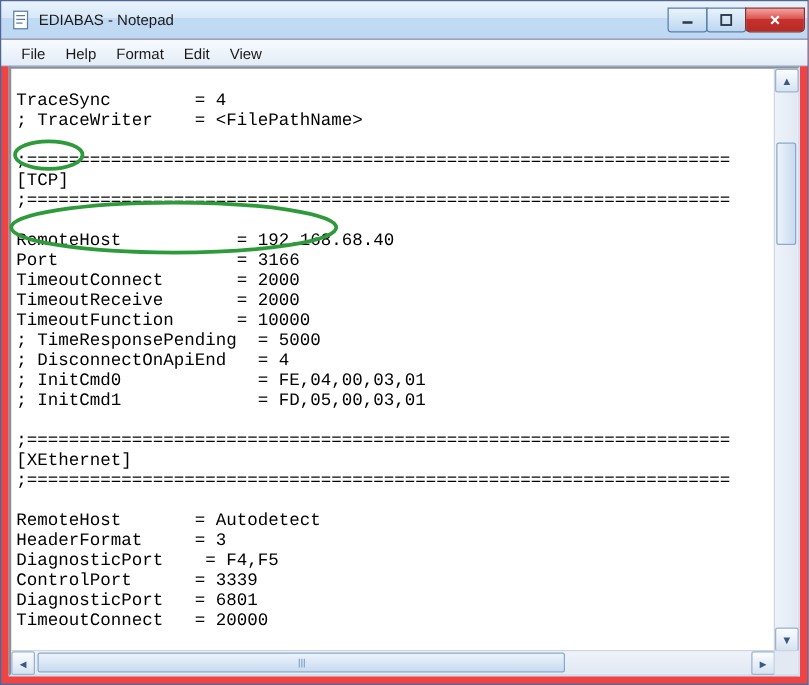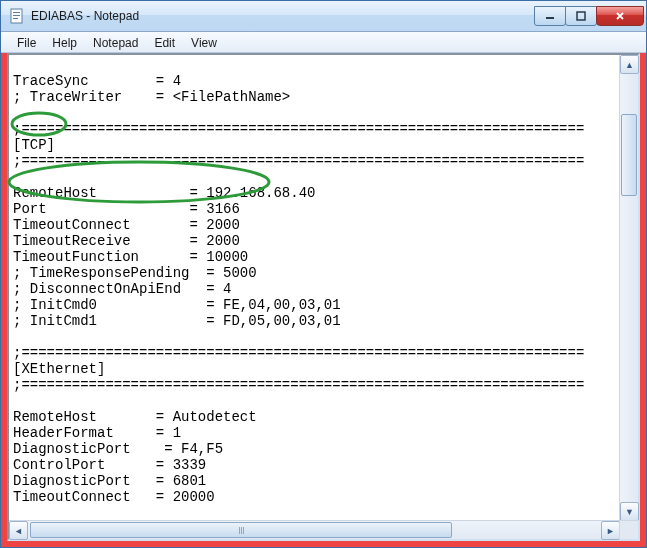--- a/index.html
+++ b/index.html
@@ -55,21 +55,21 @@
       <div class="win-btn close">
           <svg width="10" height="10">
             <path d="M2 2 L8 8 M8 2 L2 8" stroke="#fff" stroke-width="1.8"></path>
           </svg>
         </div>
     </div>
   </div>
   <div class="menubar">
     <div class="menu-item">File</div>
     <div class="menu-item">Help</div>
-    <div class="menu-item">Notepad</div>
+    <div class="menu-item">Format</div>
     <div class="menu-item">Edit</div>
     <div class="menu-item">View</div>
   </div>
   <div class="content">
     <div class="editor">
 <span>TraceSync        = 4</span>
 <span>; TraceWriter    = &lt;FilePathName&gt;</span>
 <span></span>
 <span>;===================================================================</span>
 <span>[TCP]</span>
@@ -83,21 +83,21 @@
 <span>; TimeResponsePending  = 5000</span>
 <span>; DisconnectOnApiEnd   = 4</span>
 <span>; InitCmd0             = FE,04,00,03,01</span>
 <span>; InitCmd1             = FD,05,00,03,01</span>
 <span></span>
 <span>;===================================================================</span>
 <span>[XEthernet]</span>
 <span>;===================================================================</span>
 <span></span>
 <span>RemoteHost       = Autodetect</span>
-<span>HeaderFormat     = 1</span>
+<span>HeaderFormat     = 3</span>
 <span>DiagnosticPort    = F4,F5</span>
 <span>ControlPort      = 3339</span>
 <span>DiagnosticPort   = 6801</span>
 <span>TimeoutConnect   = 20000</span>
 <span></span>
 
 
 
 <span></span>
 

